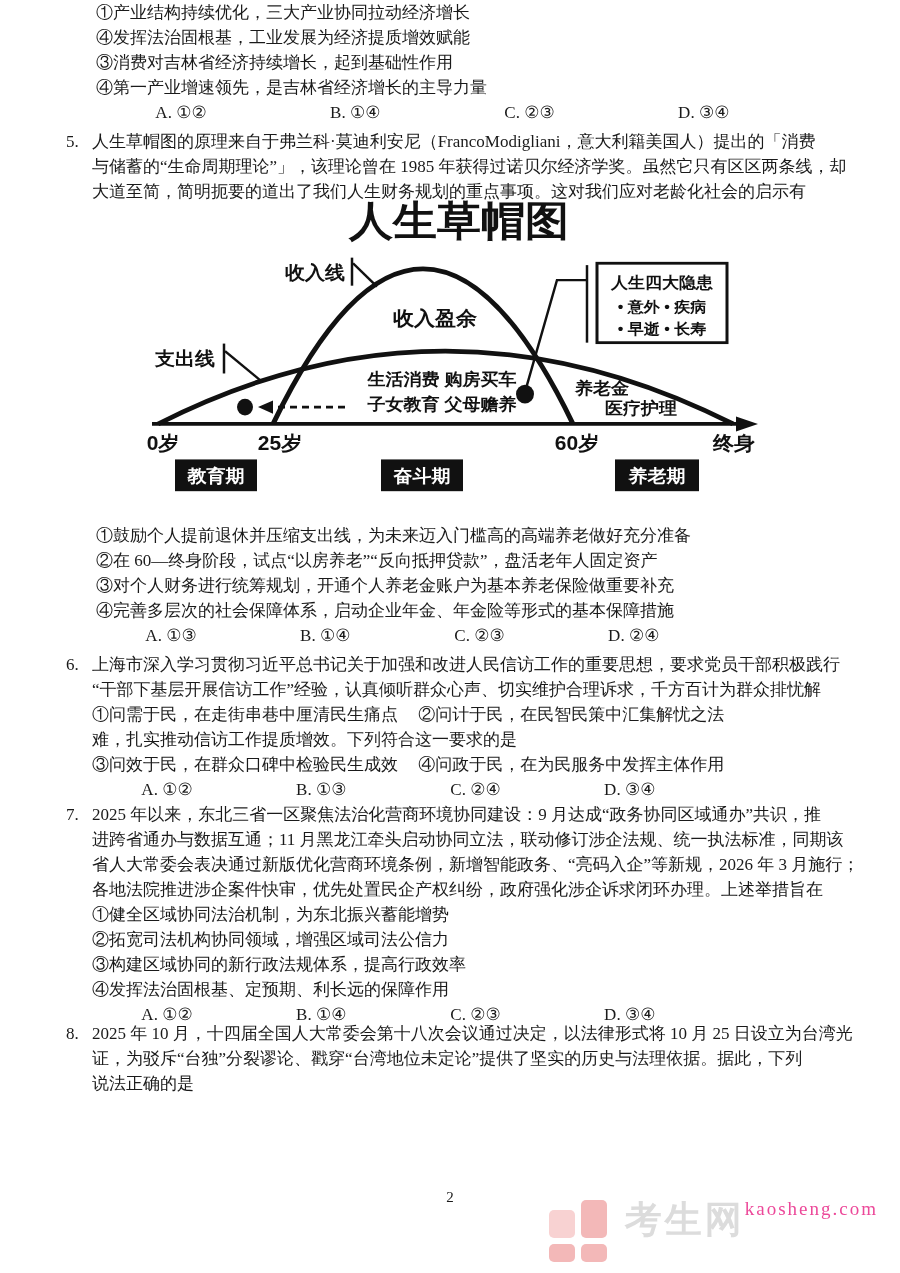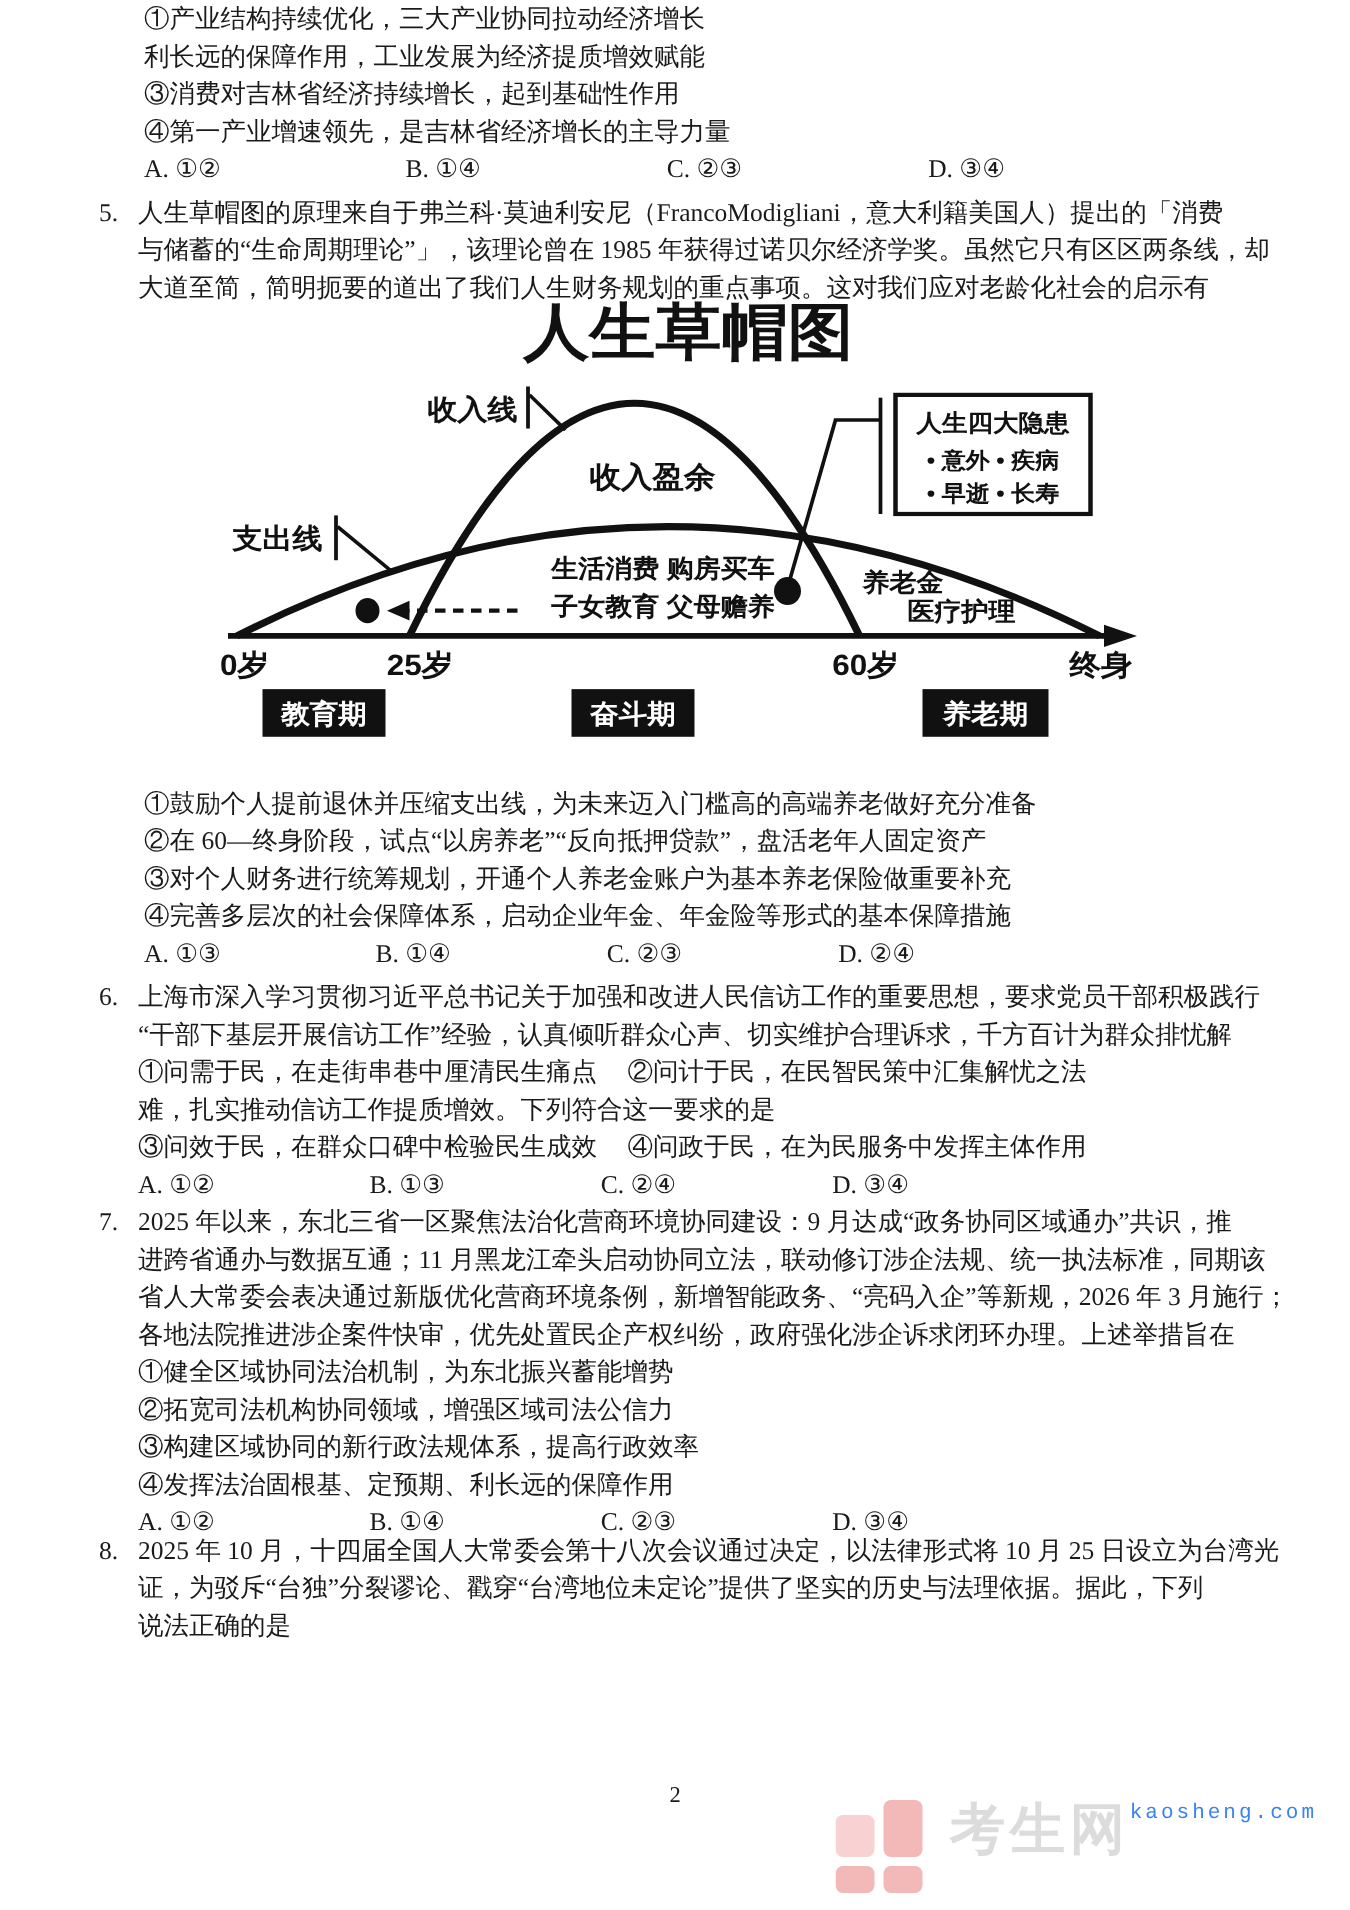--- a/index.html
+++ b/index.html
@@ -6,45 +6,45 @@
   body{
     width:900px;height:1273px;position:relative;background:#ffffff;overflow:hidden;
     font-family:"Liberation Serif","DejaVu Serif",serif;
     color:#1a1a1a;font-size:17px;line-height:25px;
   }
   .content{margin:0 40px 0 66px;}
   .line{white-space:nowrap;}
   .question{position:relative;padding-left:26px;}
   .qnum{position:absolute;left:0;top:0;}
   .item-block{padding-left:30px;}
-  .answers span{display:inline-block;width:150px;}
+  .answers span{display:inline-block;width:150px;text-align:center;}
   .answers.wide span{width:170px;}
   .two-col .col-a{display:inline-block;width:322px;}
   .q5-block{margin-top:4px;}
   .diagram{margin-left:54px;margin-top:-8px;}
   .q5-items{margin-top:8px;}
   .q6-block{margin-top:4px;}
   .q8-block{margin-top:-6px;}
   .page-number{position:absolute;left:0;right:0;top:1185px;text-align:center;font-size:15px;}
   .watermark{position:absolute;right:22px;top:1200px;display:flex;align-items:flex-start;gap:14px;}
   .wm-text{display:flex;flex-direction:row;align-items:flex-start;}
   .wm-name{font-family:"Liberation Sans","DejaVu Sans",sans-serif;font-weight:bold;
            font-size:37px;line-height:40px;color:#dcdcdc;letter-spacing:3px;}
-  .wm-url{font-family:Liberation Mono, monospace;font-size:14px;
-          line-height:18px;color:#3b82f6;letter-spacing:2px;}
+  .wm-url{font-family:Liberation Serif, serif;font-size:19px;
+          line-height:18px;color:#ec4899;letter-spacing:2px;}
   svg text{font-family:"Liberation Sans","DejaVu Sans",sans-serif;}
 </style>
 </head>
 <body>
 
 <div class="content">
 
   <div class="item-block">
     <div class="line">①产业结构持续优化，三大产业协同拉动经济增长</div>
-    <div class="line">利长远的保障作用，工业发展为经济提质增效赋能</div>
+    <div class="line">④发挥法治固根基，工业发展为经济提质增效赋能</div>
     <div class="line">③消费对吉林省经济持续增长，起到基础性作用</div>
     <div class="line">④第一产业增速领先，是吉林省经济增长的主导力量</div>
     <div class="answers wide">
       <span>A. ①②</span>
       <span>B. ①④</span>
       <span>C. ②③</span>
       <span>D. ③④</span>
     </div>
   </div>
 

